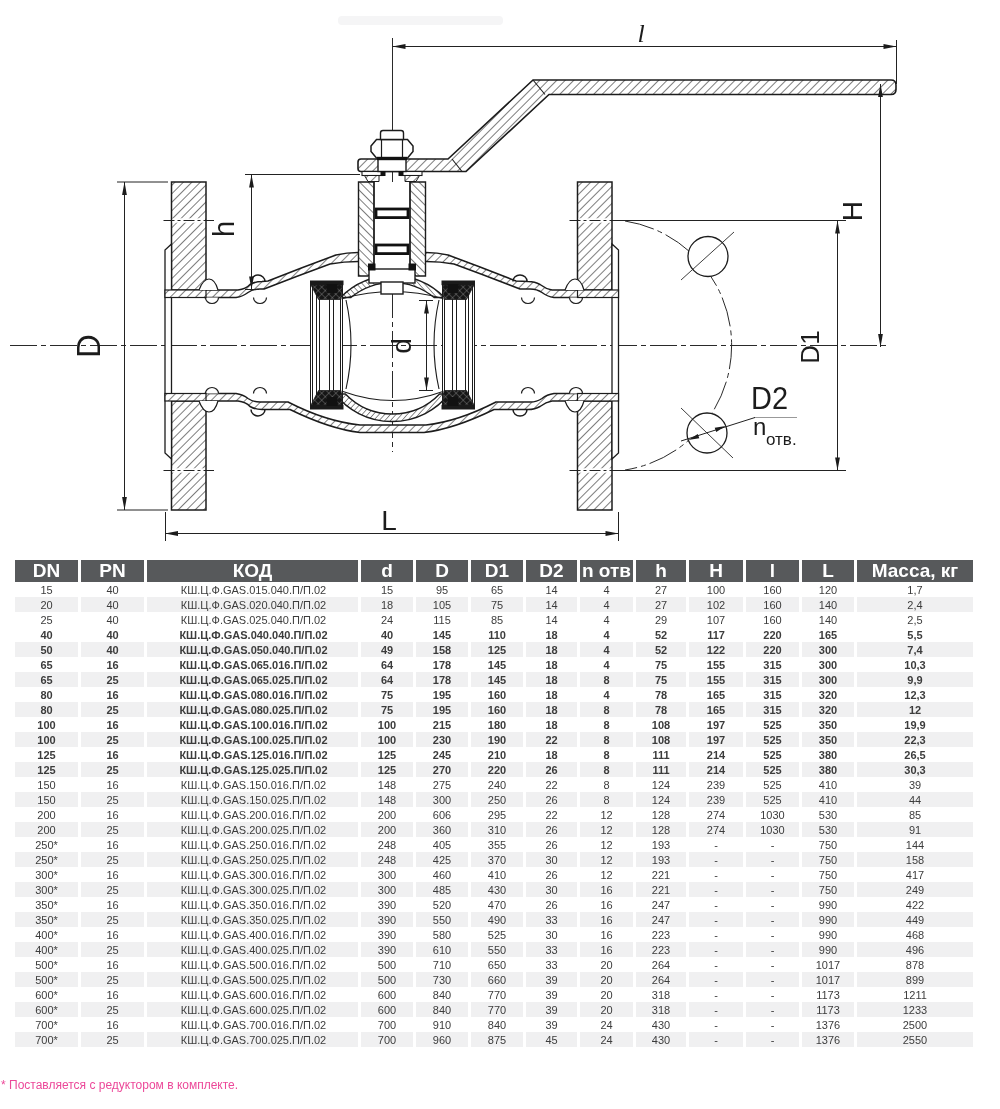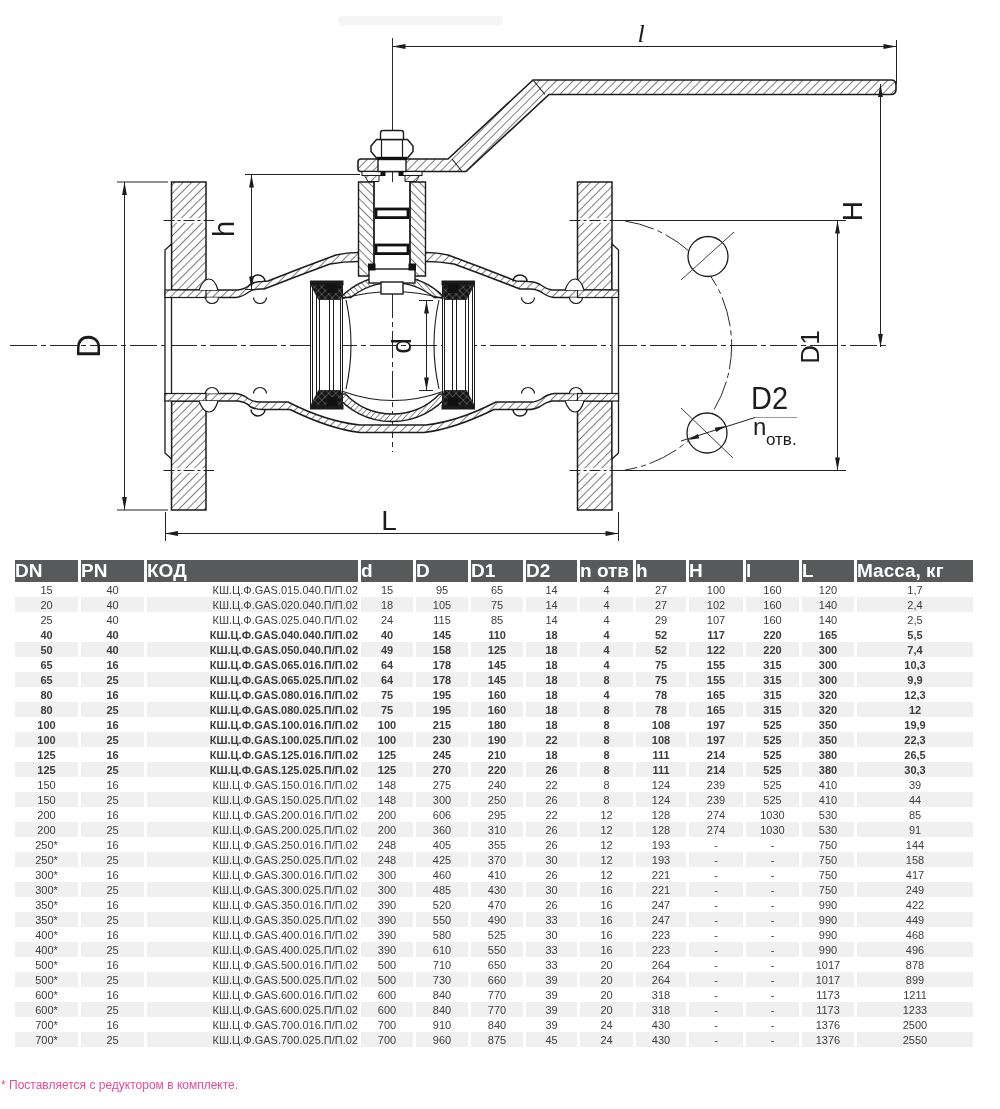--- a/index.html
+++ b/index.html
@@ -1,24 +1,24 @@
 <!DOCTYPE html>
 <html lang="ru"><head>
 <meta charset="utf-8">
 <title>КШ.Ц.Ф.GAS</title>
 <style>
 html,body{margin:0;padding:0;background:#fff;width:1000px;height:1109px;overflow:hidden;}
 body{font-family:"Liberation Sans",sans-serif;position:relative;}
 #draw{position:absolute;left:0;top:0;}
 #tbl{position:absolute;left:15px;top:560px;width:958px;border-collapse:separate;border-spacing:0;table-layout:fixed;}
-#tbl th{background:#57595b;color:#fff;font-size:19px;font-weight:bold;height:17px;padding:0;text-align:left;vertical-align:middle;border-left:3px solid #fff;}
+#tbl th{background:#57595b;color:#fff;font-size:19px;font-weight:bold;height:17px;padding:0;text-align:center;vertical-align:middle;border-left:3px solid #fff;}
 #tbl th:first-child{border-left:none;}
 #tbl td{font-size:11px;color:#3c3c3c;height:15px;padding:0;text-align:center;vertical-align:middle;border-left:3px solid #fff;white-space:nowrap;overflow:hidden;}
 #tbl td:first-child{border-left:none;}
-#tbl td.c{text-align:right;padding-left:2px;}
+#tbl td.c{text-align:center;padding-left:2px;}
 #tbl tr.g td{background:#f0f0f1;}
 #tbl tr.b td{font-weight:bold;}
 #note{position:absolute;left:1px;top:1078px;font-size:12px;color:#ec4899;}
 </style>
 </head>
 <body>
 
 <div id="draw">
 <svg width="1000" height="556" viewBox="0 0 1000 556">
       <defs>

